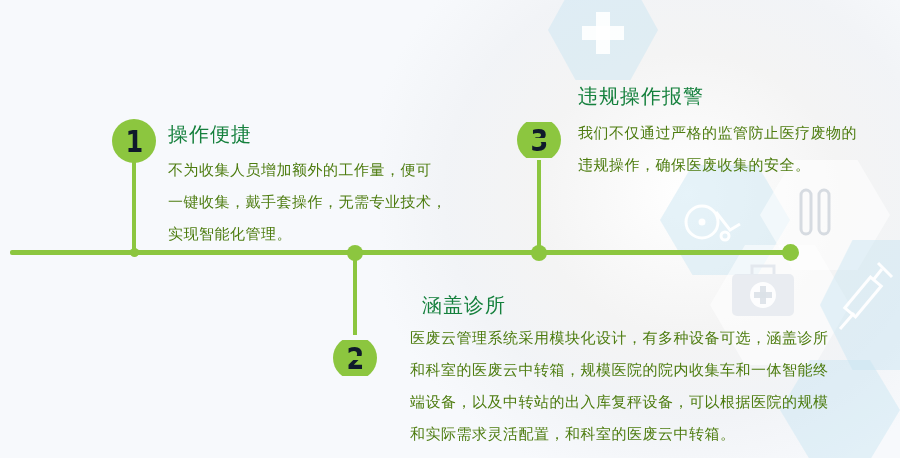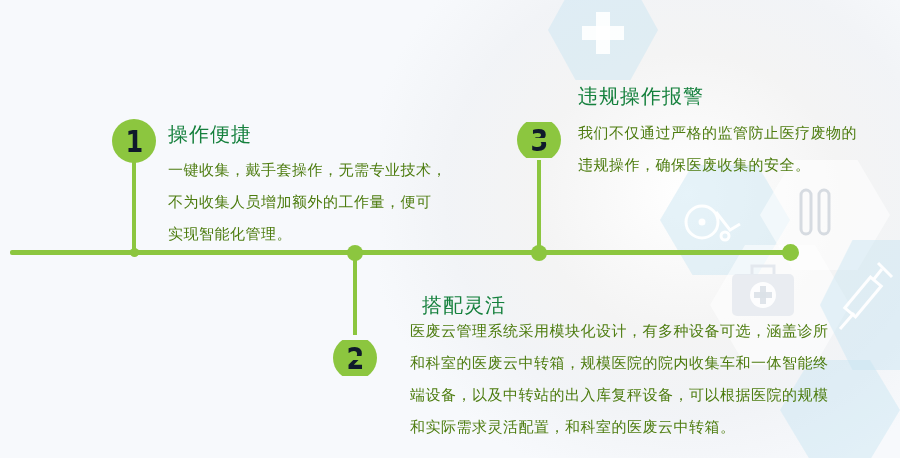--- a/index.html
+++ b/index.html
@@ -117,31 +117,31 @@
 <div class="timeline-dot" style="left:130px; top:248px; width:9px; height:9px;"></div>
 <div class="timeline-dot" style="left:347px; top:245px; width:16px; height:16px;"></div>
 <div class="timeline-dot" style="left:531px; top:245px; width:16px; height:16px;"></div>
 
 <div class="stem" style="left:132px; top:150px; height:100px;"></div>
 <div class="marker" style="left:112px; top:119px;">
   <span class="marker-digit">1</span>
 </div>
 <div class="title" style="left:168px; top:121px;">操作便捷</div>
 <div class="desc" style="left:168px; top:154px;">
+  <div>不为收集人员增加额外的工作量，便可</div>
   <div>一键收集，戴手套操作，无需专业技术，</div>
-  <div>不为收集人员增加额外的工作量，便可</div>
   <div>实现智能化管理。</div>
 </div>
 
 <div class="stem" style="left:353px; top:255px; height:80px;"></div>
 <div class="marker lantern" style="left:333px; top:336px;">
   <span class="marker-digit">2</span>
 </div>
-<div class="title" style="left:422px; top:292px;">搭配灵活</div>
-<div class="desc" style="left:410px; top:315px;">
+<div class="title" style="left:422px; top:292px;">涵盖诊所</div>
+<div class="desc" style="left:410px; top:322px;">
   <div>医废云管理系统采用模块化设计，有多种设备可选，涵盖诊所</div>
   <div>和科室的医废云中转箱，规模医院的院内收集车和一体智能终</div>
   <div>端设备，以及中转站的出入库复秤设备，可以根据医院的规模</div>
   <div>和实际需求灵活配置，和科室的医废云中转箱。</div>
 </div>
 
 <div class="stem" style="left:537px; top:160px; height:90px;"></div>
 <div class="marker lantern" style="left:517px; top:118px;">
   <span class="marker-digit">3</span>
 </div>

